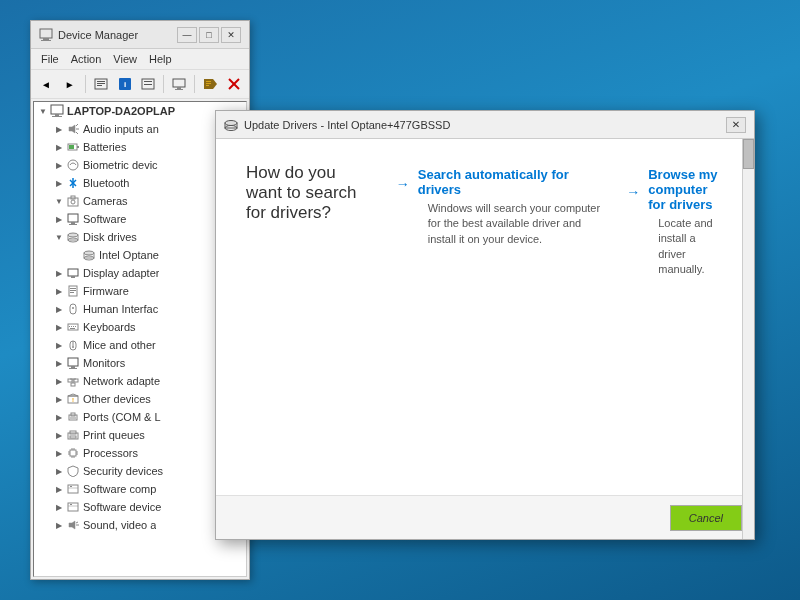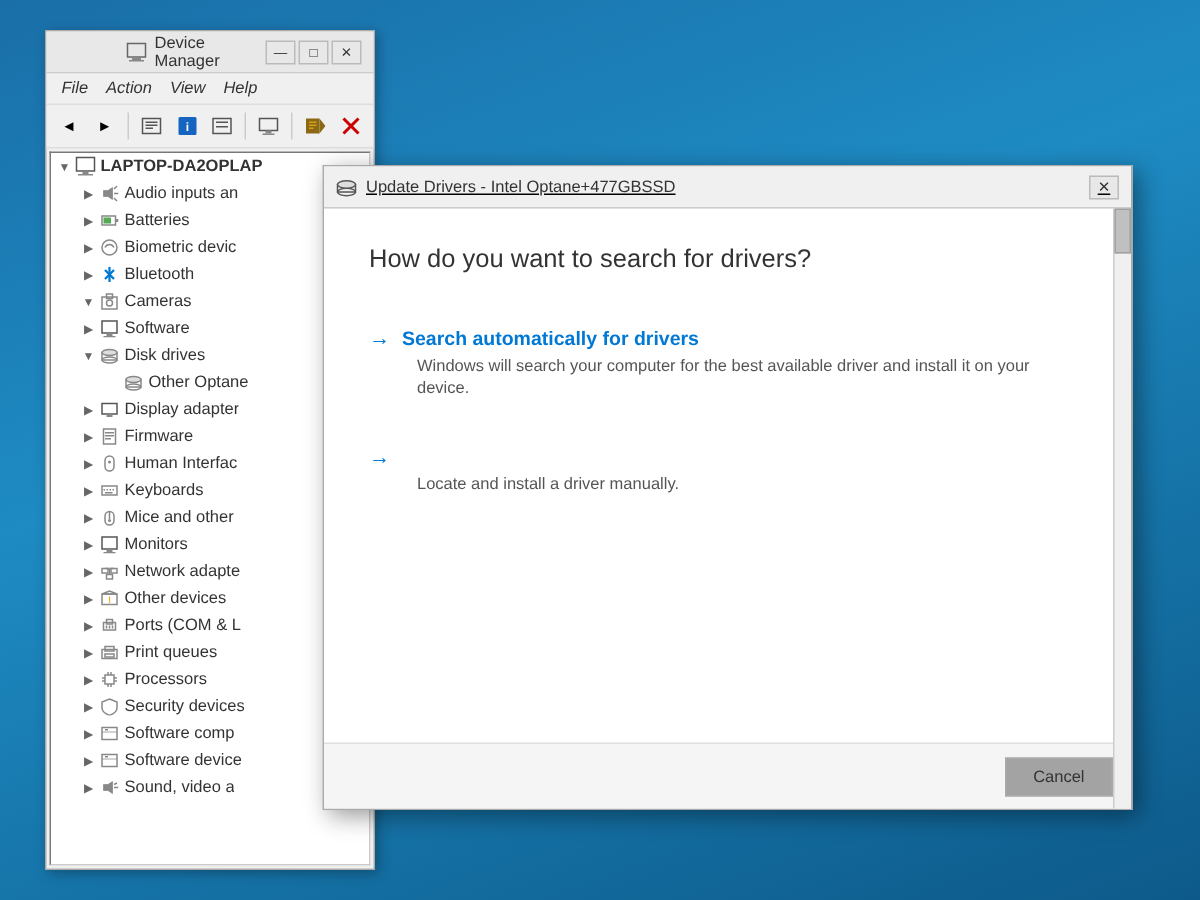--- a/index.html
+++ b/index.html
@@ -34,21 +34,20 @@
       align-items: center;
       justify-content: space-between;
       border-bottom: 1px solid #ccc;
       height: 28px;
     }
 
     .title-bar-left {
       display: flex;
       align-items: center;
       gap: 5px;
-      margin-left: 45px;
     }
 
     .title-bar-icon {
       width: 14px;
       height: 14px;
       display: flex;
       align-items: center;
       justify-content: center;
     }
 
@@ -74,21 +73,20 @@
       justify-content: center;
       color: #333;
     }
 
     .menu-bar {
       display: flex;
       gap: 0;
       padding: 2px 4px;
       background: #f0f0f0;
       border-bottom: 1px solid #ddd;
-      font-style: italic;
     }
 
     .menu-item {
       padding: 2px 6px;
       font-size: 11px;
       color: #333;
       cursor: pointer;
     }
 
     .toolbar {
@@ -191,21 +189,20 @@
     }
 
     .dialog-title-bar {
       background: #f0f0f0;
       padding: 5px 8px;
       display: flex;
       align-items: center;
       justify-content: space-between;
       border-bottom: 1px solid #ccc;
       height: 28px;
-      text-decoration: underline;
     }
 
     .dialog-title-left {
       display: flex;
       align-items: center;
       gap: 6px;
     }
 
     .dialog-title-icon {
       width: 14px;
@@ -227,21 +224,21 @@
       display: flex;
       align-items: center;
       justify-content: center;
       color: #333;
     }
 
     .dialog-content {
       flex: 1;
       padding: 24px 30px;
       display: flex;
-      flex-direction: column;
+      flex-direction: row;
       gap: 20px;
     }
 
     .dialog-heading {
       font-size: 17px;
       font-weight: 300;
       color: #333;
       margin-bottom: 10px;
     }
 
@@ -282,27 +279,28 @@
       justify-content: flex-end;
       align-items: center;
       padding: 8px 12px;
       border-top: 1px solid #e0e0e0;
       background: #f5f5f5;
       height: 44px;
     }
 
     .cancel-btn {
       padding: 4px 18px;
-      background: #a3a3a3;
+      background: #84cc16;
       border: 1px solid #aaa;
       cursor: pointer;
       font-size: 11px;
       color: #333;
       min-width: 70px;
       height: 26px;
+      font-style: italic;
     }
 
     
     .tree-container::-webkit-scrollbar { width: 12px; }
     .tree-container::-webkit-scrollbar-track { background: #f0f0f0; }
     .tree-container::-webkit-scrollbar-thumb { background: #c0c0c0; border: 1px solid #a0a0a0; }
 
     
     .dialog-scrollbar {
       position: absolute;
@@ -514,21 +512,21 @@
       <div class="tree-indent"></div>
       <div class="tree-indent"></div>
       <div class="expand-arrow" style="visibility:hidden">▶</div>
       <div class="tree-icon">
         <svg width="12" height="12" viewBox="0 0 12 12">
             <ellipse cx="6" cy="9" rx="5" ry="2" fill="none" stroke="#888" stroke-width="1"></ellipse>
             <rect x="1" y="4" width="10" height="5" fill="none" stroke="#888" stroke-width="1"></rect>
             <ellipse cx="6" cy="4" rx="5" ry="2" fill="#ddd" stroke="#888" stroke-width="1"></ellipse>
           </svg>
       </div>
-      <span class="tree-label">Other Optane</span>
+      <span class="tree-label">Intel Optane</span>
     </div>
 
     <div class="tree-item">
       <div class="tree-indent"></div>
       <div class="expand-arrow">▶</div>
       <div class="tree-icon">
         <svg width="12" height="12" viewBox="0 0 12 12">
             <rect x="1" y="2" width="10" height="7" fill="none" stroke="#555" stroke-width="1"></rect>
             <rect x="4" y="9" width="4" height="2" fill="#888"></rect>
           </svg>
@@ -755,20 +753,21 @@
       <div class="option-row">
         <span class="option-arrow">→</span>
         <span class="option-title">Search automatically for drivers</span>
       </div>
       <div class="option-desc">Windows will search your computer for the best available driver and install it on your device.</div>
     </div>
 
     <div class="dialog-option">
       <div class="option-row">
         <span class="option-arrow">→</span>
+        <span class="option-title">Browse my computer for drivers</span>
       </div>
       <div class="option-desc">Locate and install a driver manually.</div>
     </div>
   </div>
 
   <div class="dialog-footer">
     <button class="cancel-btn">Cancel</button>
   </div>
 
   <div class="dialog-scrollbar">

